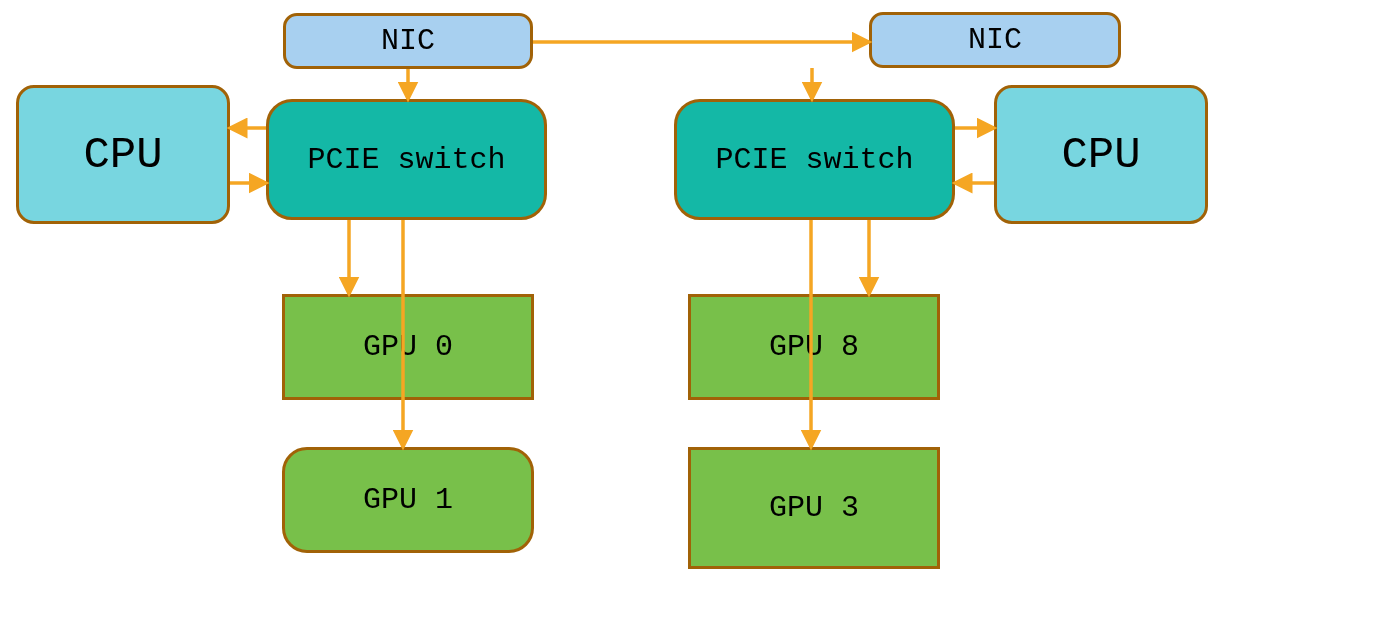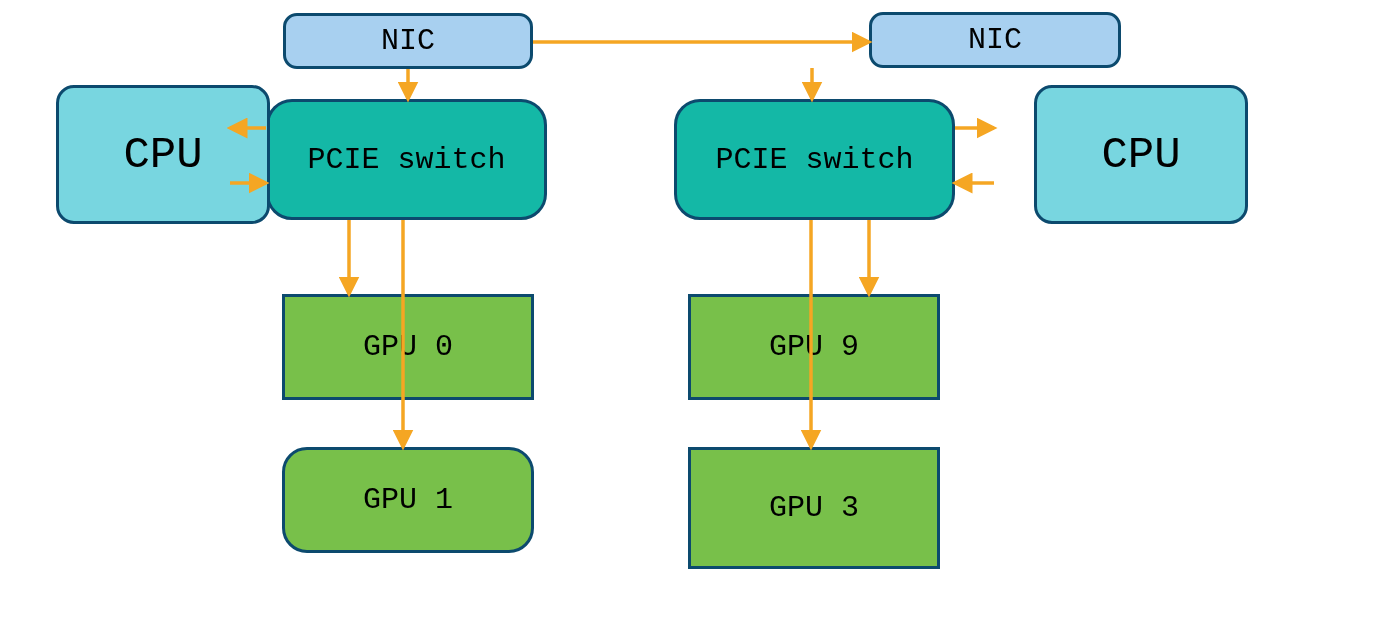--- a/index.html
+++ b/index.html
@@ -5,40 +5,39 @@
     * { box-sizing: border-box; margin: 0; padding: 0; }
     body {
       width: 1400px;
       height: 617px;
       position: relative;
       background: #ffffff;
       font-family: 'Courier New', Courier, monospace;
     }
     .node {
       position: absolute;
-      border: 3px solid #0c4a6e;
+      border: 3px solid #a16207;
       display: flex;
       align-items: center;
       justify-content: center;
       font-size: 30px;
       font-weight: 500;
     }
     .nic {
       background: #a8d0f0;
       border-radius: 14px;
     }
     .pcie {
       background: #14b8a6;
       border-radius: 26px;
     }
     .cpu {
       background: #78d6e0;
       border-radius: 18px;
       font-size: 44px;
-      margin-left: 40px;
     }
     .gpu {
       background: #78c04a;
       border-radius: 0;
     }
     svg.arrows {
       position: absolute;
       top: 0;
       left: 0;
       width: 1400px;
@@ -67,21 +66,21 @@
 <div class="node cpu" style="left: 994px; top: 85px; width: 214px; height: 139px;">
     <span>CPU</span>
   </div>
 <div class="node gpu" style="left: 282px; top: 294px; width: 252px; height: 106px;">
     <span>GPU 0</span>
   </div>
 <div class="node gpu" style="left: 282px; top: 447px; width: 252px; height: 106px; border-radius: 25px;">
     <span>GPU 1</span>
   </div>
 <div class="node gpu" style="left: 688px; top: 294px; width: 252px; height: 106px;">
-    <span>GPU 9</span>
+    <span>GPU 8</span>
   </div>
 <div class="node gpu" style="left: 688px; top: 447px; width: 252px; height: 122px;">
     <span>GPU 3</span>
   </div>
 
 <svg class="arrows">
   <defs>
     <marker id="arrowhead" markerWidth="6" markerHeight="6" refX="5" refY="3" orient="auto" markerUnits="strokeWidth">
       <path d="M 0 0 L 6 3 L 0 6 z" fill="#f5a623"></path>
     </marker>

